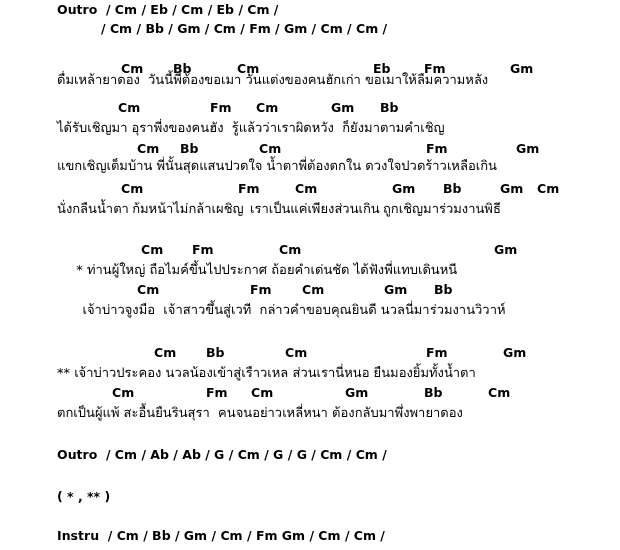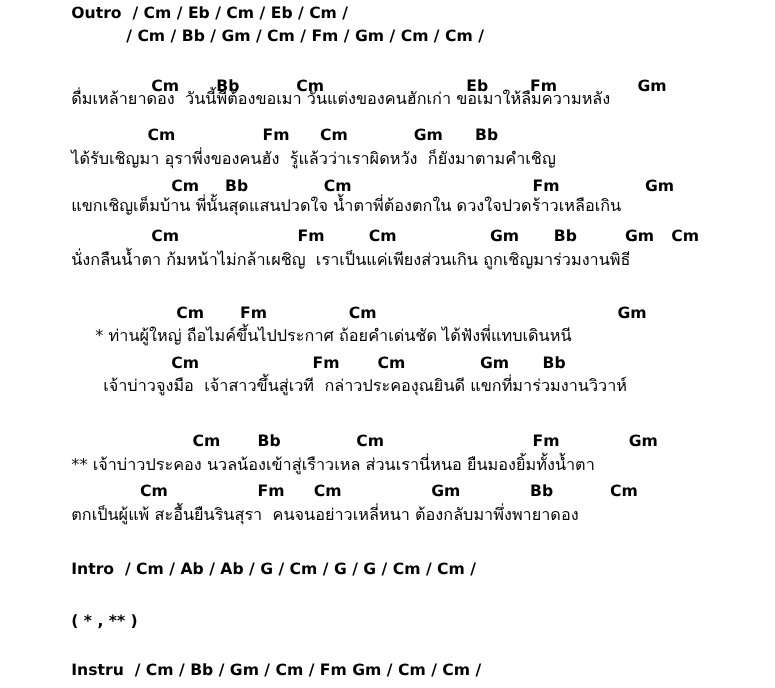--- a/index.html
+++ b/index.html
@@ -41,39 +41,39 @@
     <div class="lyric" style="top:143px;margin-top:14px;">แขกเชิญเต็มบ้าน พี่นั้นสุดแสนปวดใจ น้ำตาพี่ต้องตกใน ดวงใจปวดร้าวเหลือเกิน</div>
   </div>
   <div>
     <span class="chord" style="top:181px; left:121px;">Cm</span>
     <span class="chord" style="top:181px; left:238px;">Fm</span>
     <span class="chord" style="top:181px; left:295px;">Cm</span>
     <span class="chord" style="top:181px; left:392px;">Gm</span>
     <span class="chord" style="top:181px; left:443px;">Bb</span>
     <span class="chord" style="top:181px; left:500px;">Gm</span>
     <span class="chord" style="top:181px; left:537px;">Cm</span>
-    <div class="lyric" style="top:200px;">นั่งกลืนน้ำตา ก้มหน้าไม่กล้าเผชิญ  เราเป็นแค่เพียงส่วนเกิน ถูกเชิญมาร่วมงานพิธี</div>
+    <div class="lyric" style="top:200px;font-family:Liberation Serif, serif;">นั่งกลืนน้ำตา ก้มหน้าไม่กล้าเผชิญ  เราเป็นแค่เพียงส่วนเกิน ถูกเชิญมาร่วมงานพิธี</div>
   </div>
 </div>
 
 <div>
   <div>
     <span class="chord" style="top:242px; left:141px;">Cm</span>
     <span class="chord" style="top:242px; left:192px;">Fm</span>
     <span class="chord" style="top:242px; left:279px;">Cm</span>
     <span class="chord" style="top:242px; left:494px;">Gm</span>
     <div class="lyric" style="top:261px; left:68px;">  * ท่านผู้ใหญ่ ถือไมค์ขึ้นไปประกาศ ถ้อยคำเด่นชัด ได้ฟังพี่แทบเดินหนี</div>
   </div>
   <div>
     <span class="chord" style="top:282px; left:137px;">Cm</span>
     <span class="chord" style="top:282px; left:250px;">Fm</span>
     <span class="chord" style="top:282px; left:302px;">Cm</span>
     <span class="chord" style="top:282px; left:384px;">Gm</span>
     <span class="chord" style="top:282px; left:434px;">Bb</span>
-    <div class="lyric" style="top:301px; left:66px;">    เจ้าบ่าวจูงมือ  เจ้าสาวขึ้นสู่เวที  กล่าวประคองุณยินดี แขกที่มาร่วมงานวิวาห์</div>
+    <div class="lyric" style="top:301px; left:66px;">    เจ้าบ่าวจูงมือ  เจ้าสาวขึ้นสู่เวที  กล่าวคำขอบคุณยินดี นวลนี่มาร่วมงานวิวาห์</div>
   </div>
 </div>
 
 <div>
   <div>
     <span class="chord" style="top:345px; left:154px;">Cm</span>
     <span class="chord" style="top:345px; left:206px;">Bb</span>
     <span class="chord" style="top:345px; left:285px;">Cm</span>
     <span class="chord" style="top:345px; left:426px;">Fm</span>
     <span class="chord" style="top:345px; left:503px;">Gm</span>
@@ -83,15 +83,15 @@
     <span class="chord" style="top:385px; left:112px;">Cm</span>
     <span class="chord" style="top:385px; left:206px;">Fm</span>
     <span class="chord" style="top:385px; left:251px;">Cm</span>
     <span class="chord" style="top:385px; left:345px;">Gm</span>
     <span class="chord" style="top:385px; left:424px;">Bb</span>
     <span class="chord" style="top:385px; left:488px;">Cm</span>
     <div class="lyric" style="top:404px;">ตกเป็นผู้แพ้ สะอื้นยืนรินสุรา  คนจนอย่าวเหลี่หนา ต้องกลับมาพึ่งพายาดอง</div>
   </div>
 </div>
 
-<div class="sec" style="top:447px;">Intro  / Cm / Ab / Ab / G / Cm / G / G / Cm / Cm /</div>
+<div class="sec" style="top:447px;">Outro  / Cm / Ab / Ab / G / Cm / G / G / Cm / Cm /</div>
 <div class="sec" style="top:489px;">( * , ** )</div>
 <div class="sec" style="top:528px;">Instru  / Cm / Bb / Gm / Cm / Fm Gm / Cm / Cm /</div>
 
 </body></html>

